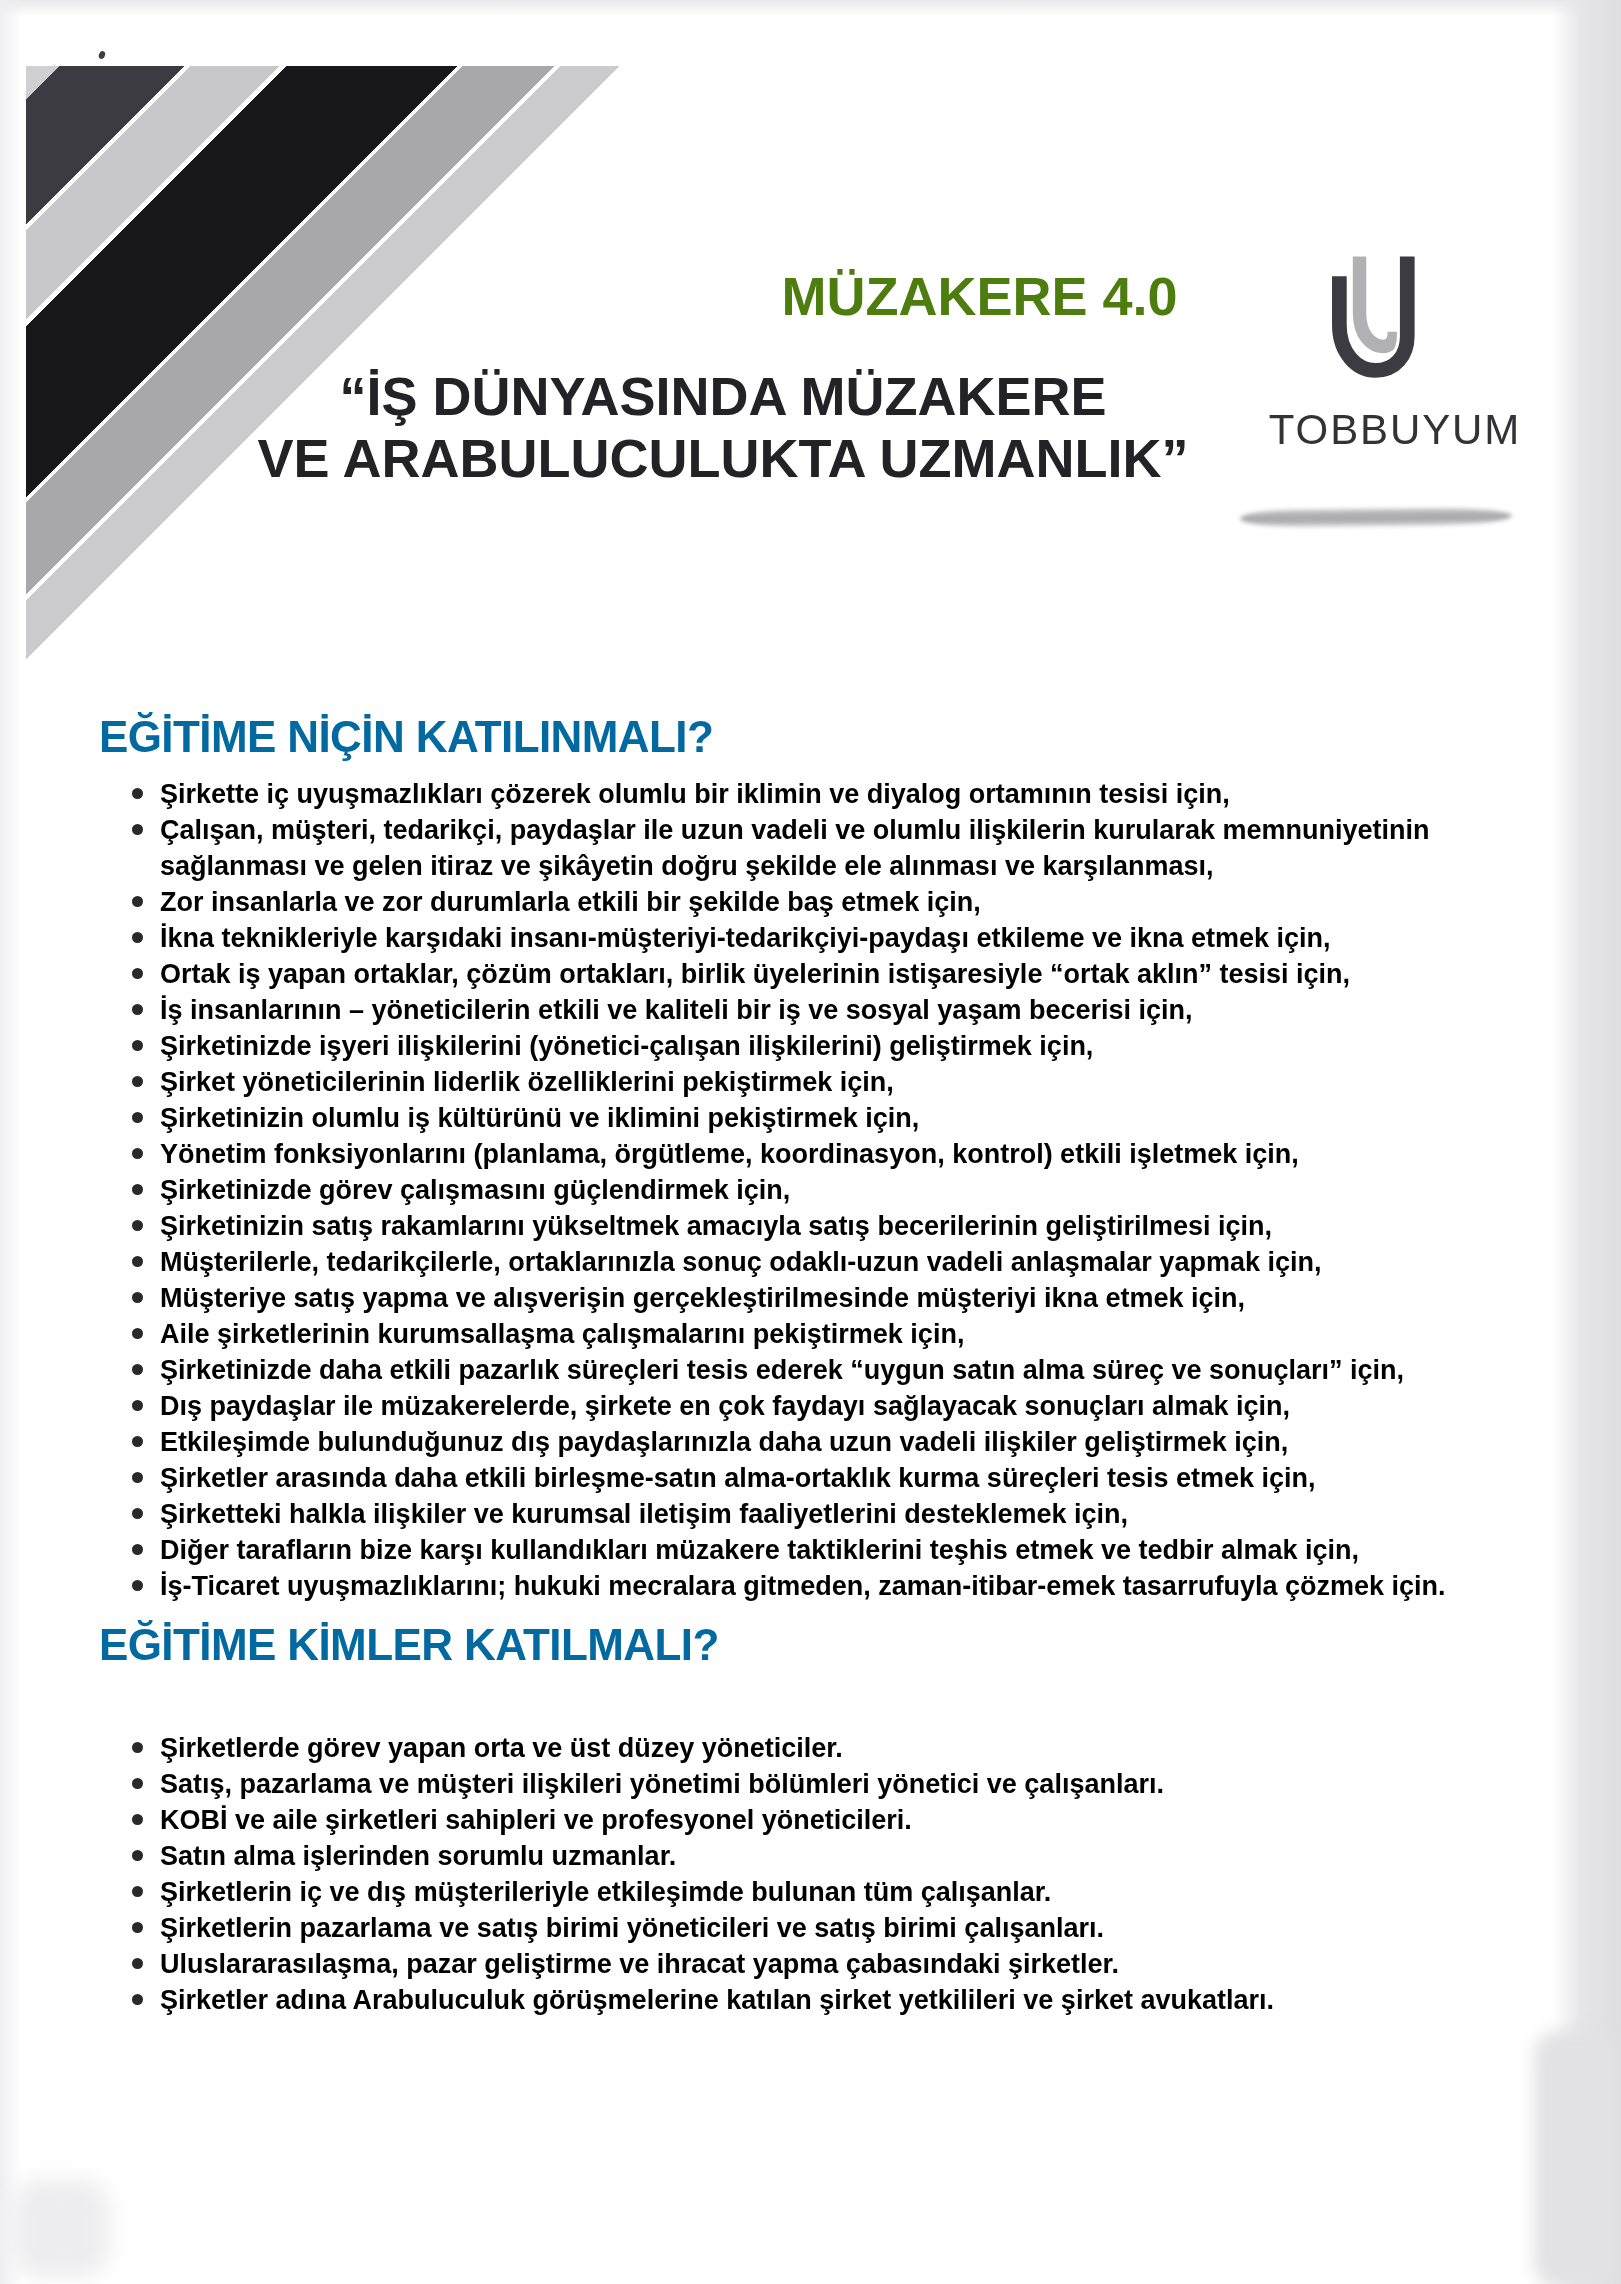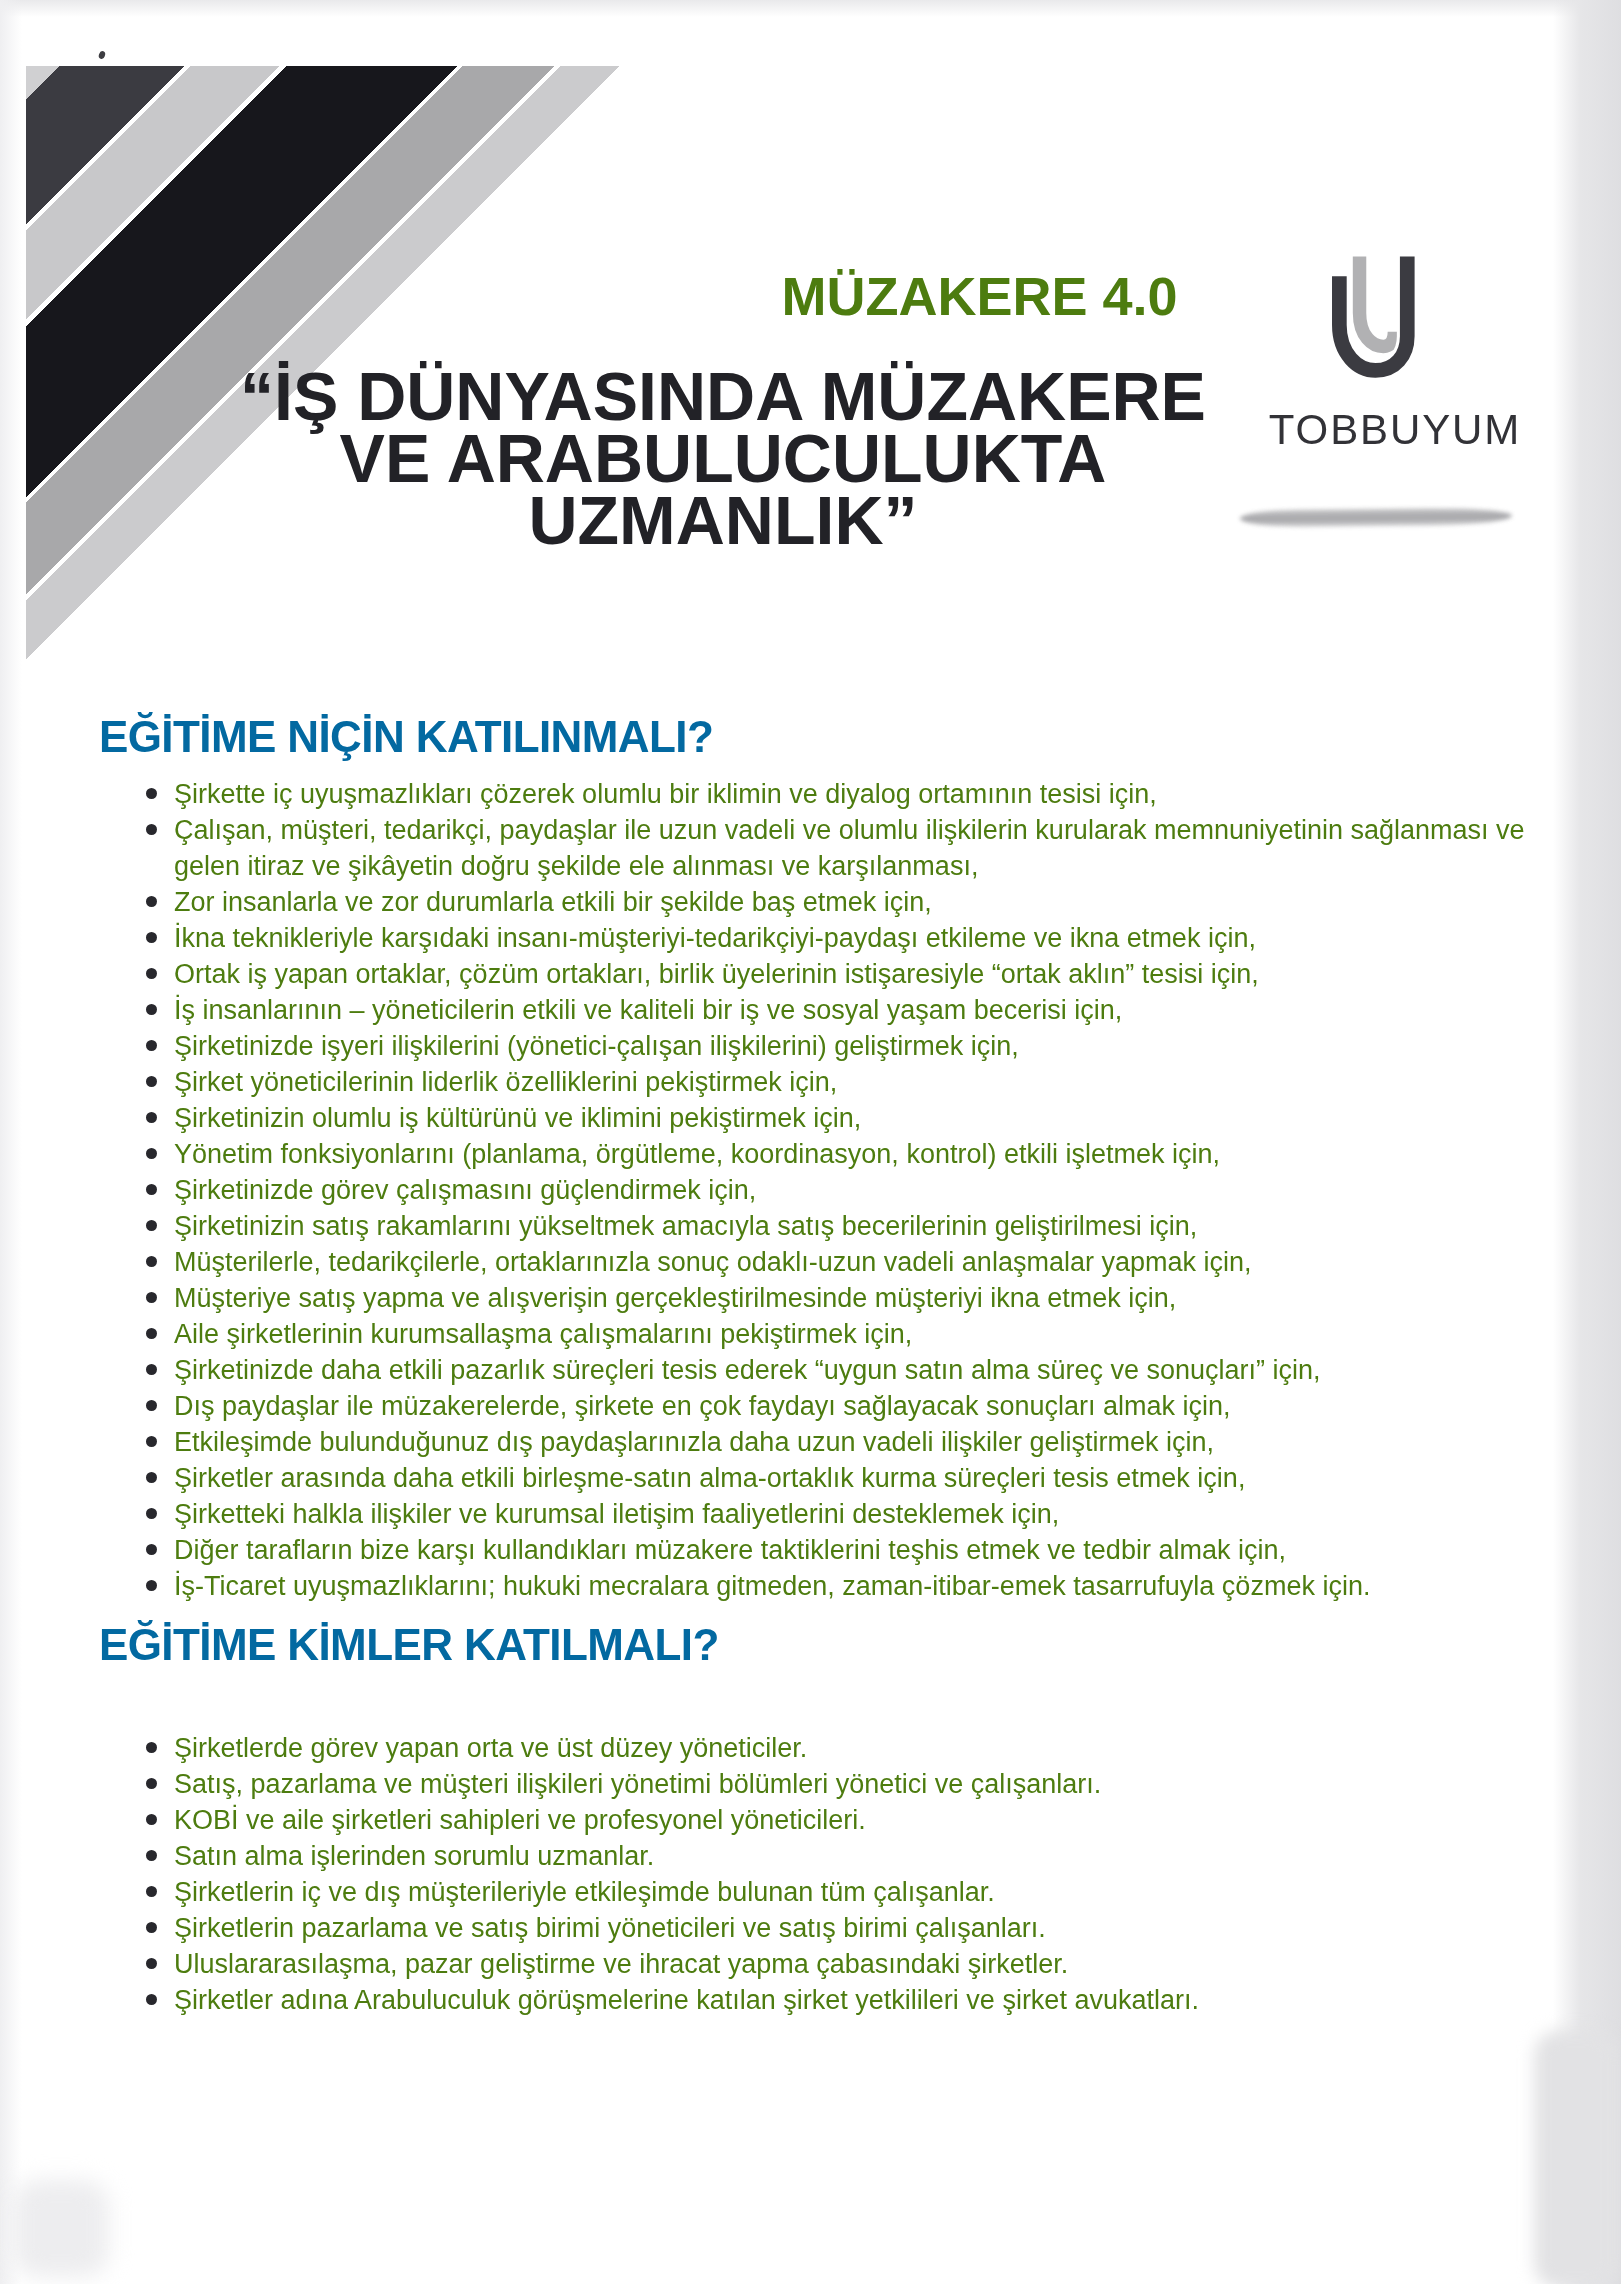--- a/index.html
+++ b/index.html
@@ -43,21 +43,21 @@
   }
 
   
   .title{
     position:absolute;left:655px;top:265px;width:649px;
     text-align:center;font-size:54px;font-weight:800;
     letter-spacing:0px;color:#4d7c0f;white-space:nowrap;
   }
   .subtitle{
     position:absolute;left:139px;top:365px;width:1168px;
-    text-align:center;font-size:68px;line-height:62px;font-weight:800;
+    text-align:center;font-size:54px;line-height:62px;font-weight:800;
     color:#222227;
   }
 
   
   .logo{position:absolute;left:1233px;top:251px;width:324px;height:305px;}
   .logo-mark{position:absolute;left:88px;top:0;}
   .logo-name{position:absolute;left:0;top:155px;width:100%;
     text-align:center;font-size:42px;letter-spacing:1.9px;color:#323237;white-space:nowrap;}
   .logo-name .nm-regular{font-weight:400;}
   .logo-name .nm-bold{font-weight:400;}
@@ -71,23 +71,23 @@
 
   
   .section-heading{
     position:absolute;left:99px;
     font-size:44px;font-weight:800;letter-spacing:-0.6px;color:#0369a1;
     white-space:nowrap;
   }
   .heading-1{top:712px;}
   .heading-2{top:1620px;}
   .bullet-list{
-    position:absolute;left:138px;width:1408px;
+    position:absolute;left:124px;width:1408px;
     margin:0;padding:0;list-style:none;
-    font-size:27px;line-height:36px;font-weight:400;color:#4d7c0f;
+    font-size:27px;line-height:36px;font-weight:700;color:#000000;
   }
   .list-1{top:776px;}
   .list-2{top:1684px;margin-top:46px;}
   .bullet-list li{position:relative;padding-left:36px;margin:0;}
   .bullet-list li::before{
     content:"";position:absolute;left:8.4px;top:12.3px;width:11px;height:11px;
     border-radius:50%;background:#28282d;
   }
 </style>
 </head>

